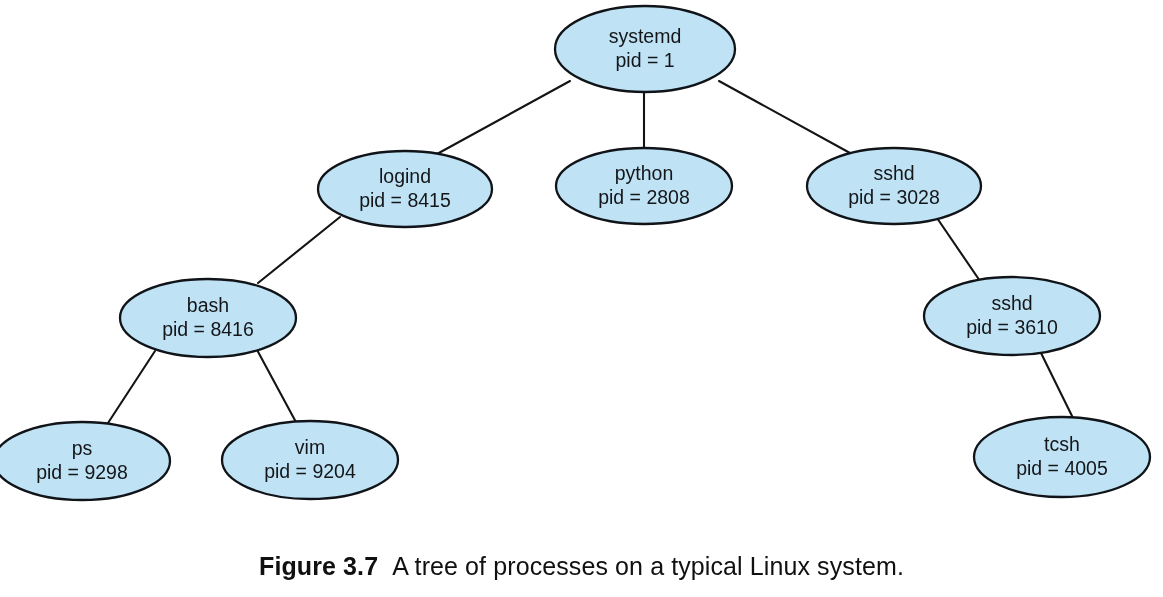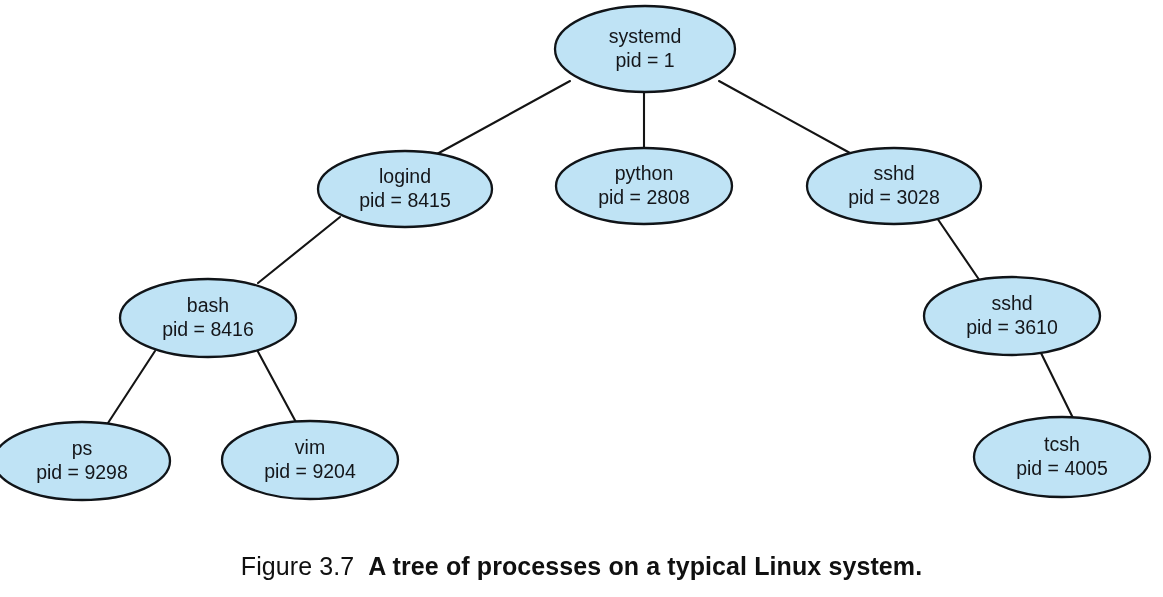--- a/index.html
+++ b/index.html
@@ -51,24 +51,24 @@
     right: 0;
     top: 552px;
     text-align: center;
     font-family: "Liberation Sans", sans-serif;
     font-size: 25px;
     color: #101010;
     letter-spacing: 0.1px;
     white-space: nowrap;
   }
   .caption-label {
-    font-weight: normal;
+    font-weight: bold;
   }
   .caption-text {
-    font-weight: bold;
+    font-weight: normal;
   }
   .caption-gap {
     display: inline-block;
     width: 14px;
   }
 </style>
 </head>
 <body>
 
 <div id="figure-root">

